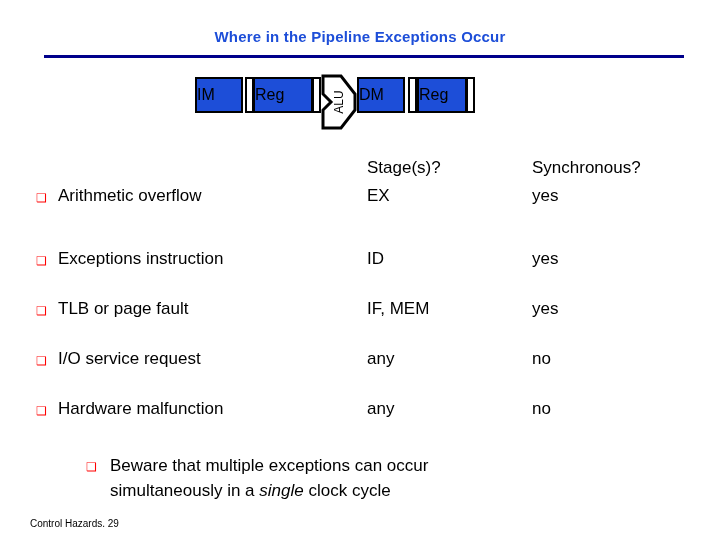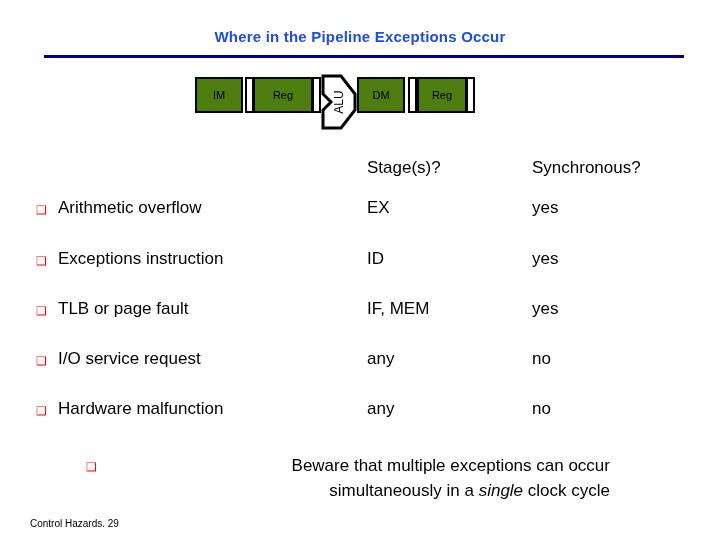--- a/index.html
+++ b/index.html
@@ -44,27 +44,26 @@
   .pipeline {
     position: absolute;
     left: 195px;
     top: 74px;
     width: 275px;
     height: 56px;
   }
   .stage {
     position: absolute;
     border: 2px solid #000000;
-    background: #4d7c0f;
+    background: #1d4ed8;
     box-sizing: border-box;
-    font-size: 11px;
+    font-size: 16px;
     line-height: 1;
     display: flex;
     align-items: center;
-    justify-content: center;
     color: #000000;
   }
   .stage-im  { left: 0px;   top: 3px;  width: 48px; height: 36px; }
   .stage-reg1{ left: 58px;  top: 3px;  width: 60px; height: 36px; }
   .stage-dm  { left: 162px; top: 3px;  width: 48px; height: 36px; }
   .stage-reg2{ left: 222px; top: 3px;  width: 50px; height: 36px; }
 
   
   .tab {
     position: absolute;
@@ -147,21 +146,21 @@
     white-space: nowrap;
   }
   .row-sync {
     position: absolute;
     left: 496px;
     top: 0px;
     font-size: 17px;
     white-space: nowrap;
   }
 
-  .r0 { top: 198px; }
+  .r0 { top: 186px; }
   .r1 { top: 249px; }
   .r2 { top: 299px; }
   .r3 { top: 349px; }
   .r4 { top: 399px; }
 
   
   .note {
     position: absolute;
     left: 86px;
     top: 454px;
@@ -178,21 +177,21 @@
   .note-bullet::before {
     content: "\2751";
   }
   .note-text {
     position: absolute;
     left: 24px;
     top: 0px;
     width: 500px;
     font-size: 17px;
     line-height: 1.45;
-    text-align: right;
+    text-align: left;
   }
   .note-text .ital { font-style: italic; }
 
   
   .footer {
     position: absolute;
     left: 30px;
     top: 518px;
     font-size: 10px;
     color: #000000;

